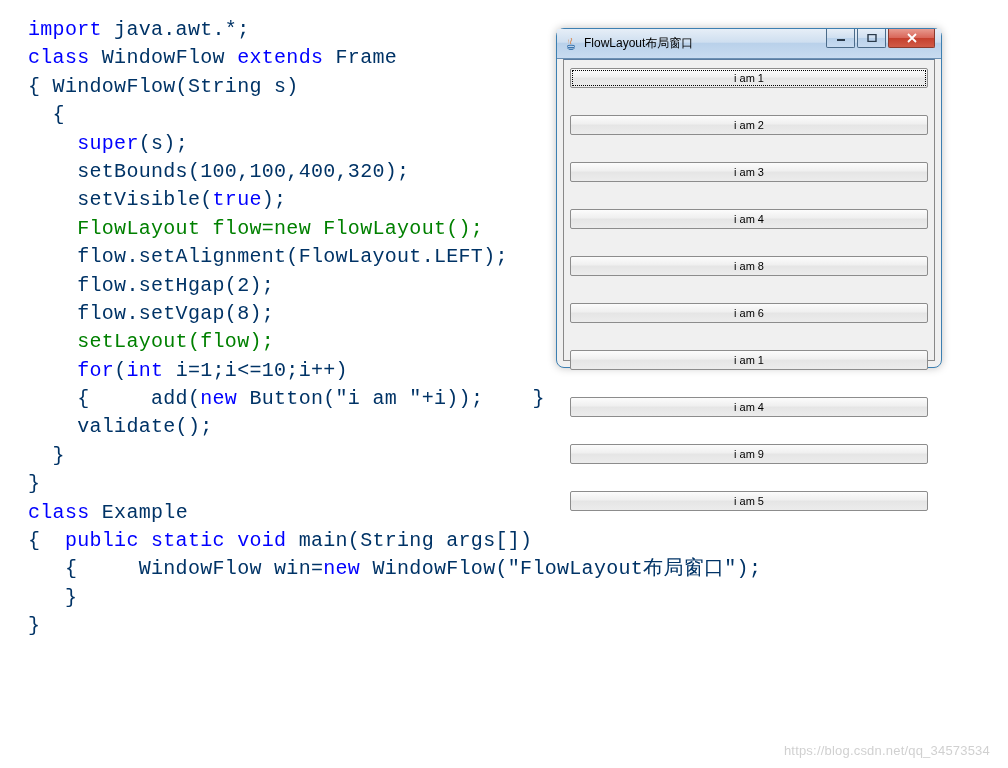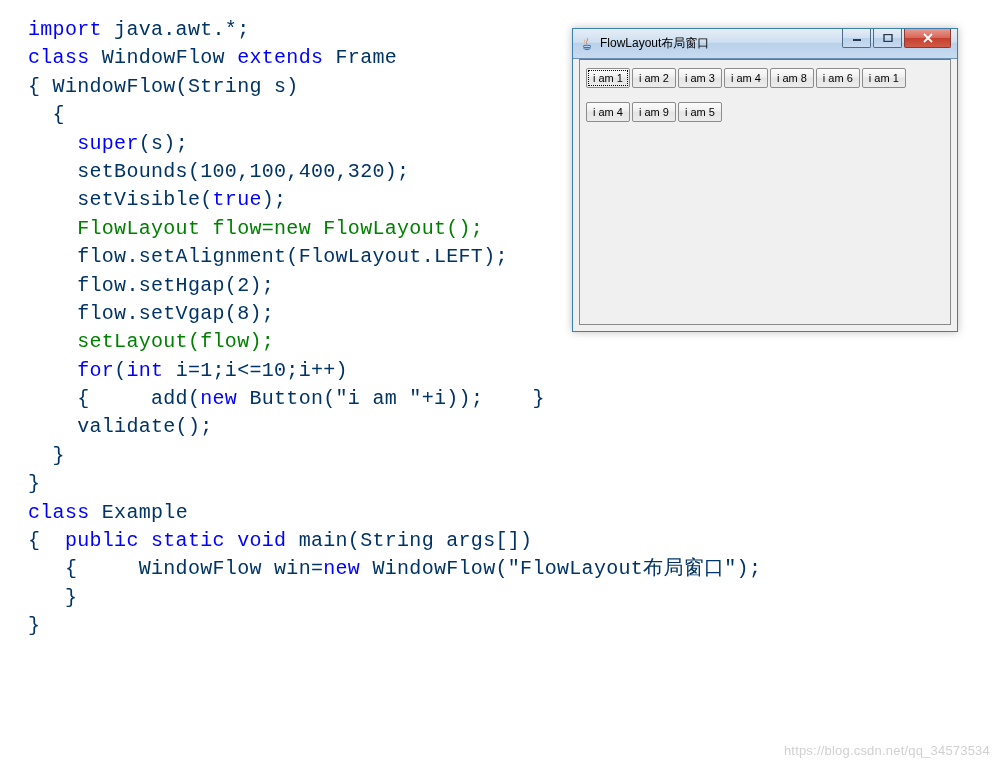--- a/index.html
+++ b/index.html
@@ -20,27 +20,27 @@
       color: #003366;
       letter-spacing: 0.3px;
       margin-top: 8px;
     }
     .kw { color: #0000ff; }
     .green { color: #008000; }
     
     .window {
       position: absolute;
       top: 28px;
-      left: 572px;
+      left: 556px;
       width: 386px;
-      height: 304px;
+      height: 340px;
       border: 1px solid #3c7fb1;
       background: #f0f0f0;
       box-shadow: 0 0 8px rgba(0,0,0,0.25);
-      border-radius: 0;
+      border-radius: 8px;
     }
     .titlebar {
       height: 30px;
       background: linear-gradient(to bottom, #e6eef7 0%, #cfdff0 45%, #b9d1ea 50%, #c8dbf0 100%);
       border-bottom: 1px solid #6b8fb3;
       position: relative;
       display: flex;
       align-items: center;
     }
     .title-icon {
@@ -86,22 +86,23 @@
       position: absolute;
       top: 30px; left: 6px; right: 6px; bottom: 6px;
       background: #f0f0f0;
       border: 1px solid #888;
       border-top-color: #5a7ba0;
       padding: 8px 6px;
     }
     .flow-row {
       display: flex;
       flex-wrap: wrap;
-      gap: 6px 2px;
+      gap: 19px 2px;
       justify-content: flex-start;
+      flex-direction: column;
     }
     .awt-btn {
       font-family: Tahoma, sans-serif;
       font-size: 11px;
       color: #000;
       background: linear-gradient(to bottom, #fcfcfc 0%, #efefef 45%, #e5e5e5 50%, #ececec 100%);
       border: 1px solid #8c8c8c;
       padding: 3px 6px;
       margin-bottom: 8px;
       border-radius: 2px;

